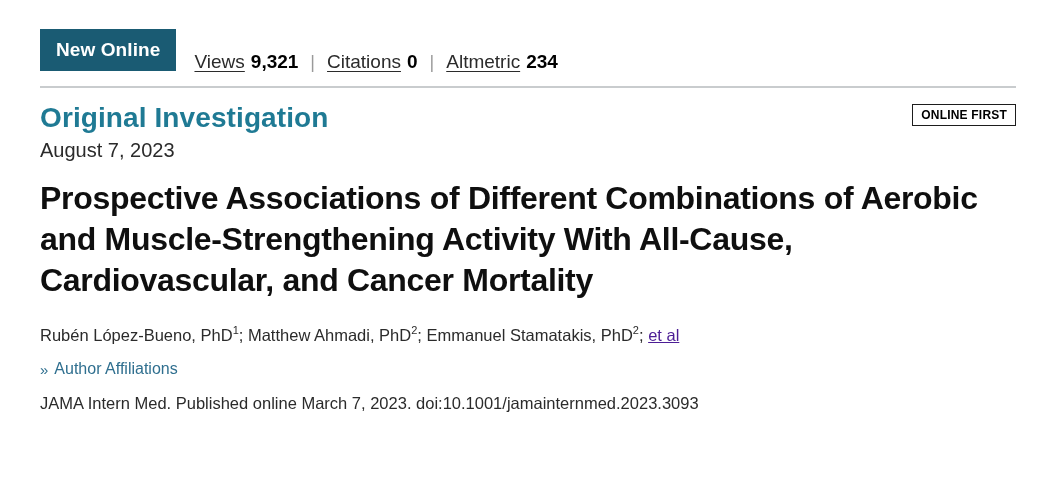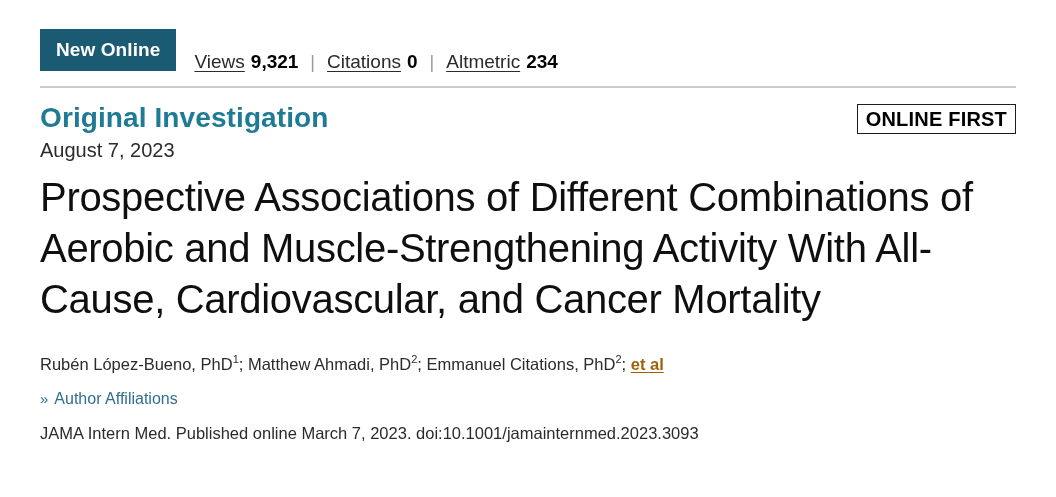--- a/index.html
+++ b/index.html
@@ -80,61 +80,60 @@
     margin-top: 14px;
   }
   .article-type {
     color: #1f7a94;
     font-size: 28px;
     font-weight: bold;
     letter-spacing: 0.1px;
   }
   .online-first {
     border: 1.5px solid #1d1d1d;
-    font-size: 20px;
+    font-size: 12px;
     font-weight: bold;
     letter-spacing: 0.2px;
     padding: 4px 8px 4px 8px;
     line-height: 1;
     margin-top: 2px;
     white-space: nowrap;
   }
 
   .pub-date {
     margin-top: 5px;
     font-size: 20px;
     color: #2b2b2b;
   }
 
   
   .article-title {
-    margin-top: 10px;
-    font-size: 40px;
-    font-weight: normal;
+    margin-top: 16px;
+    font-size: 32px;
+    font-weight: bold;
     line-height: 1.28;
     letter-spacing: -0.3px;
     color: #0f0f0f;
   }
 
   
   .authors {
     margin-top: 22px;
     font-size: 16.5px;
     color: #2b2b2b;
     line-height: 1.4;
   }
   .authors sup {
     font-size: 11px;
     vertical-align: super;
   }
   .etal {
     text-decoration: underline;
     text-underline-offset: 2px;
-    color: #a16207;
-    font-weight: bold;
+    color: #4c1d95;
   }
 
   .affil-row {
     margin-top: 14px;
     font-size: 16px;
     color: #2f6f8f;
     display: flex;
     align-items: center;
   }
   .chev {
@@ -189,21 +188,21 @@
   <div class="type-row">
     <div class="article-type">Original Investigation</div>
     <div class="online-first">ONLINE FIRST</div>
   </div>
 
   <div class="pub-date">August 7, 2023</div>
 
   <h1 class="article-title">Prospective Associations of Different Combinations of Aerobic and Muscle-Strengthening Activity With All-Cause, Cardiovascular, and Cancer Mortality</h1>
 
   <div class="authors">
-    <span>Rubén López-Bueno, PhD</span><sup>1</sup><span>; </span><span>Matthew Ahmadi, PhD</span><sup>2</sup><span>; </span><span>Emmanuel Citations, PhD</span><sup>2</sup><span>; </span><span class="etal">et al</span>
+    <span>Rubén López-Bueno, PhD</span><sup>1</sup><span>; </span><span>Matthew Ahmadi, PhD</span><sup>2</sup><span>; </span><span>Emmanuel Stamatakis, PhD</span><sup>2</sup><span>; </span><span class="etal">et al</span>
   </div>
 
   <div class="affil-row">
     <span class="chev">»</span>
     <span class="affil-link">Author Affiliations</span>
   </div>
 
   <div class="citation">
     <span class="journal">JAMA Intern Med.</span><span> Published online March 7, 2023. doi:10.1001/jamainternmed.2023.3093</span>
   </div>

